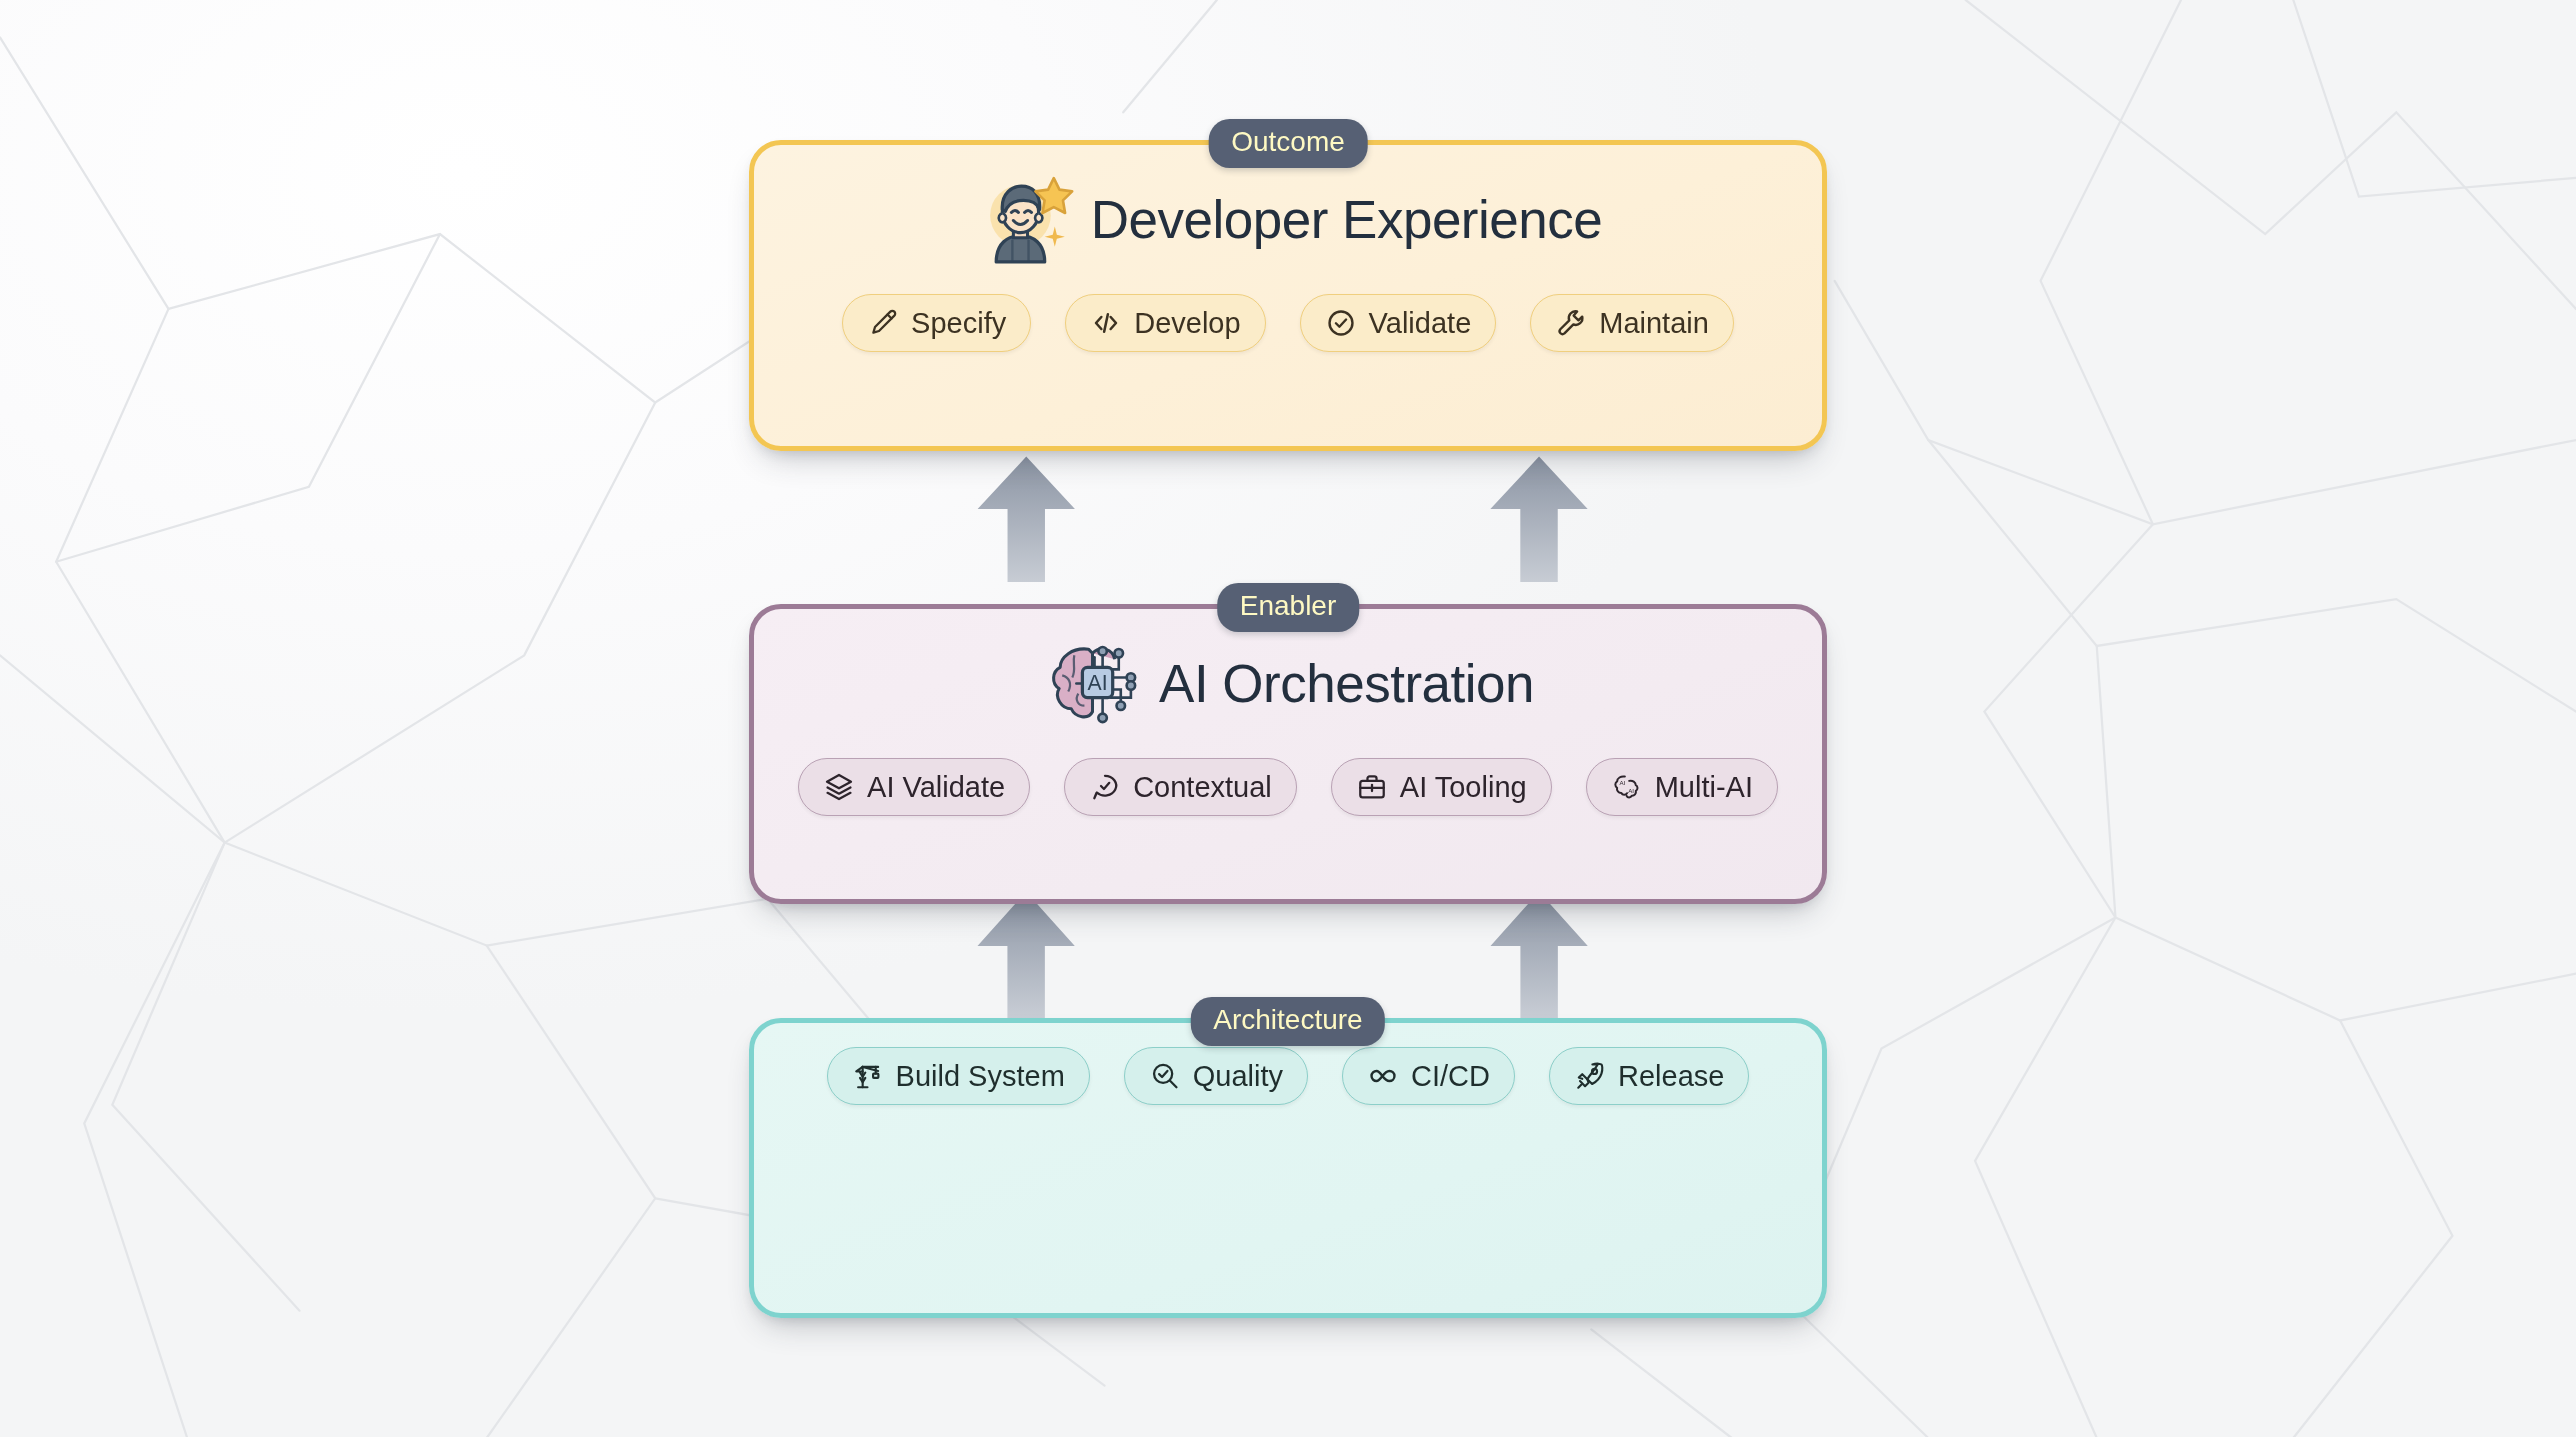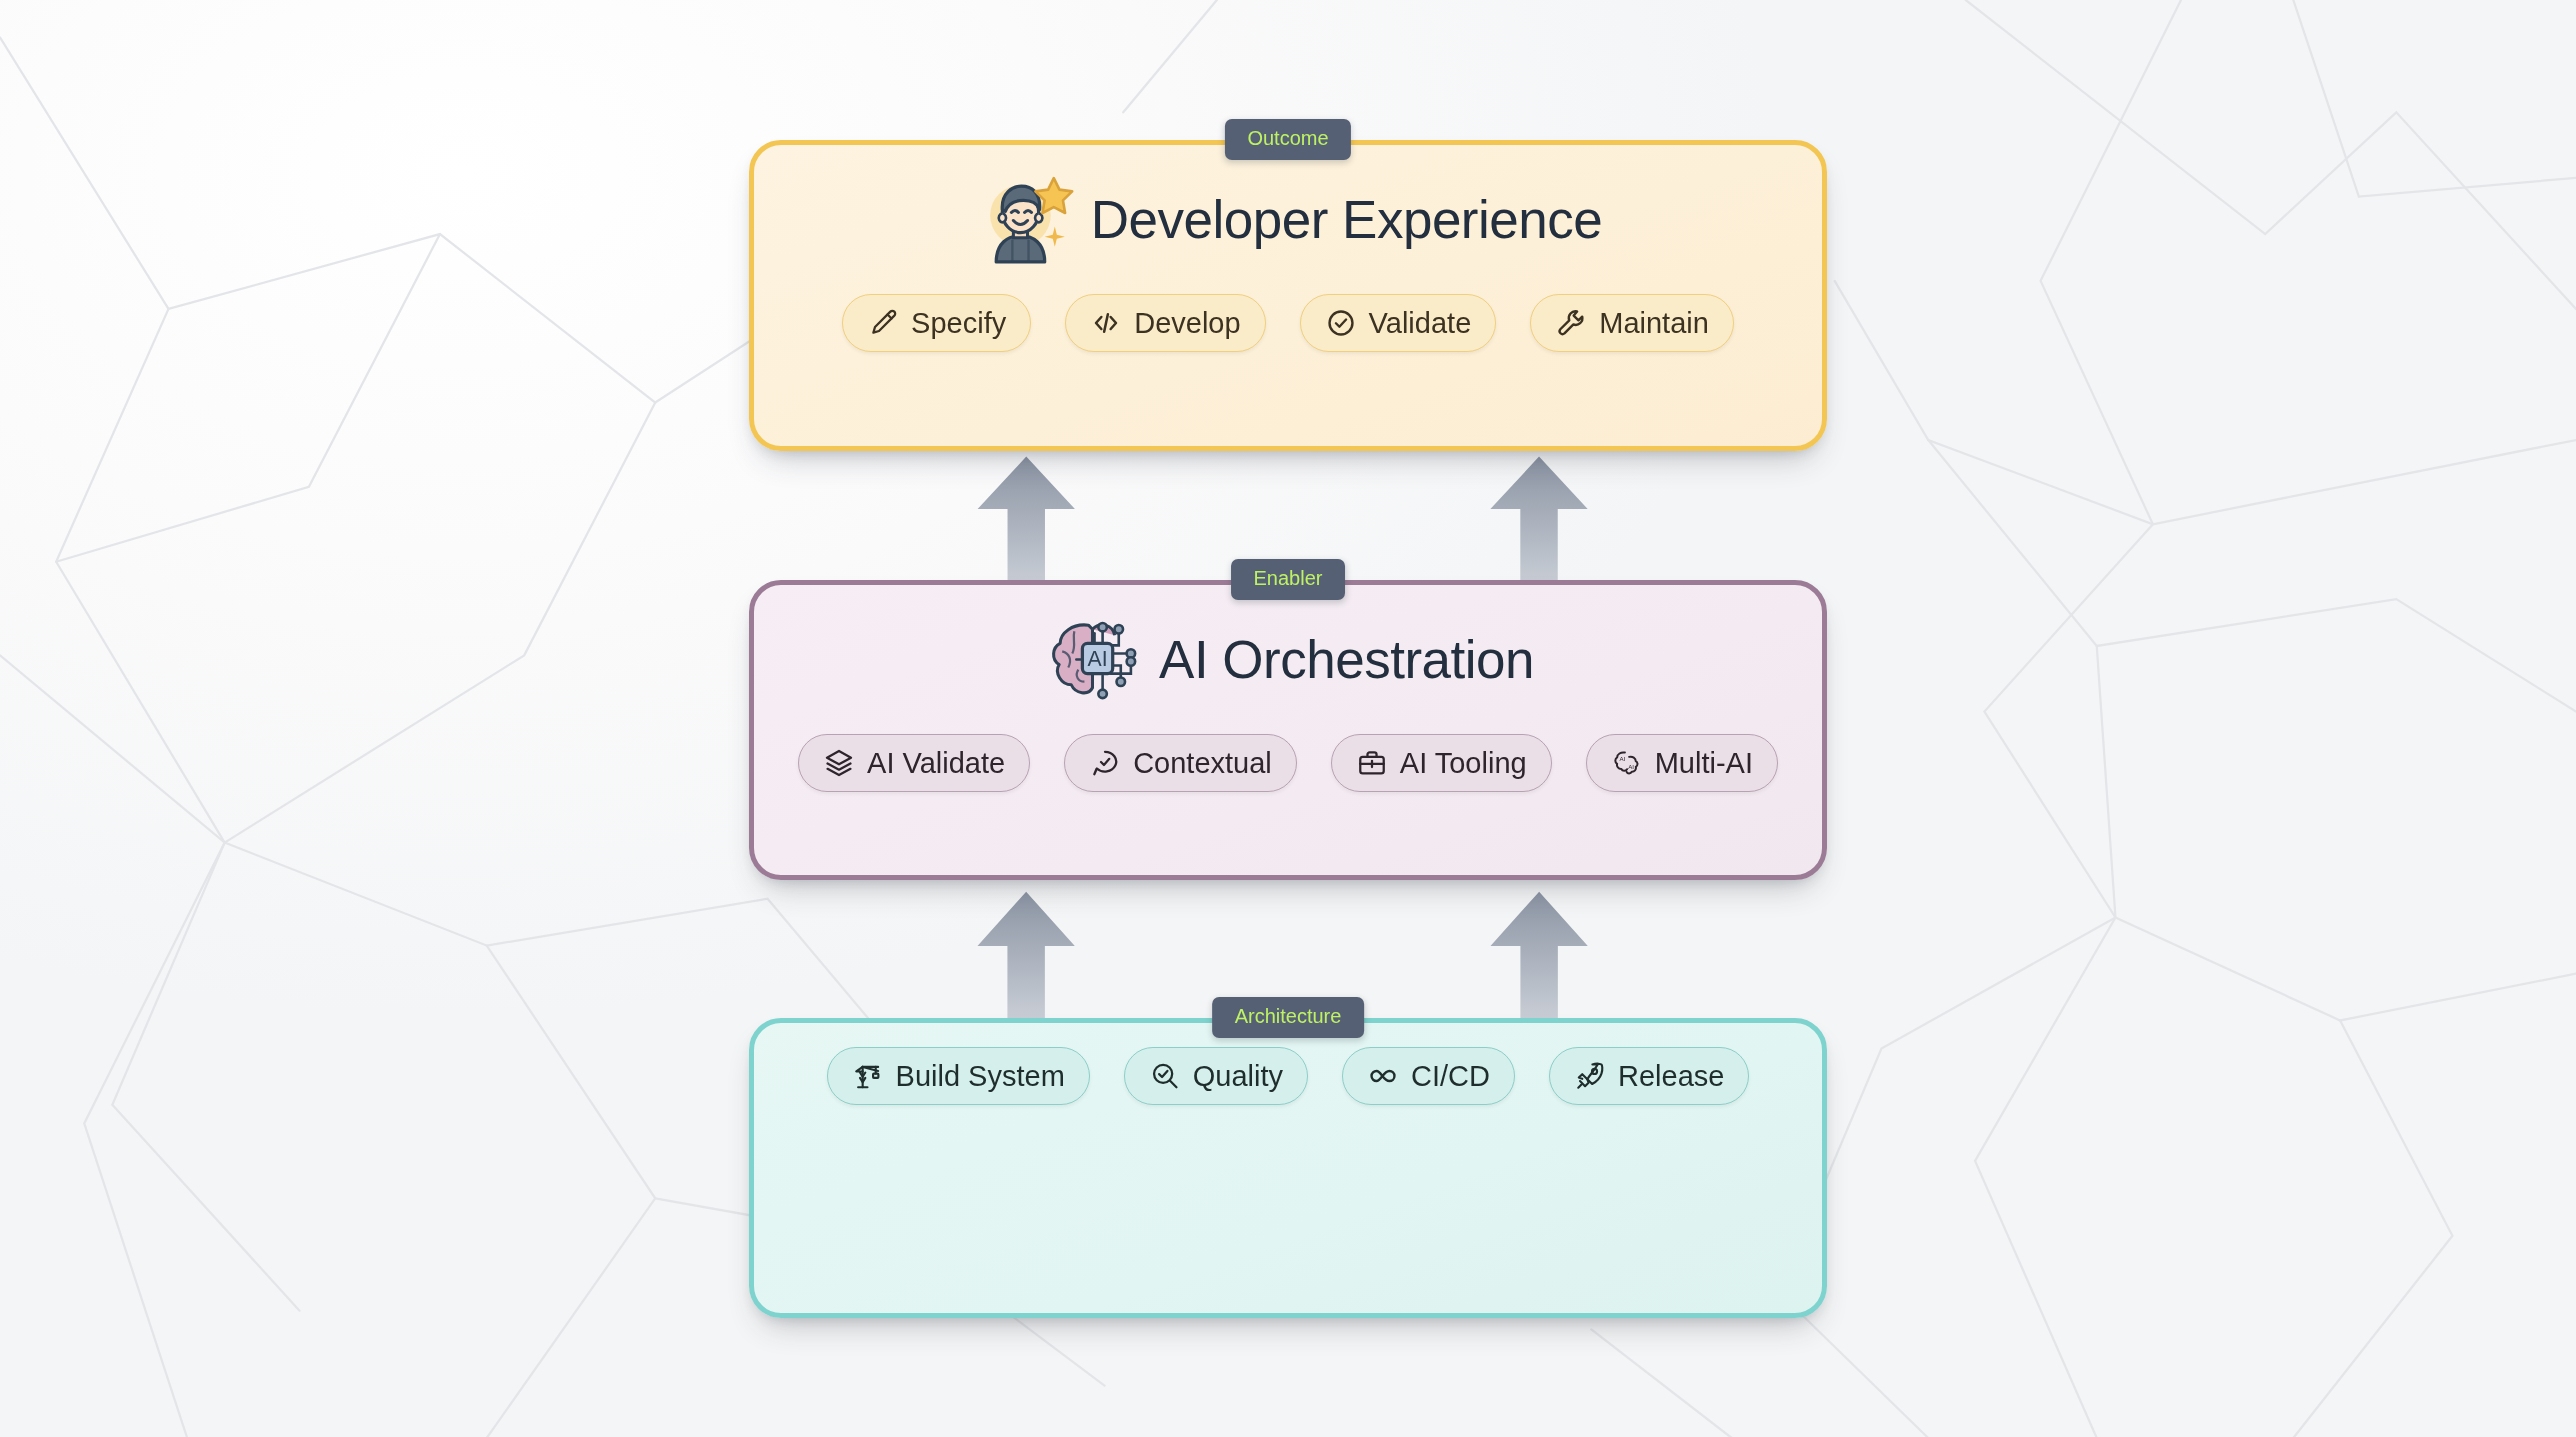--- a/index.html
+++ b/index.html
@@ -105,44 +105,45 @@
   }
   .chip svg { width: 32px; height: 32px; flex: 0 0 auto; display:block; }
 
   
   .badge {
     position: absolute;
     top: -26px;
     left: 50%;
     transform: translateX(-50%);
     background: #566074;
-    color: #bef264;
-    font-size: 20px;
+    color: #fef9c3;
+    font-size: 28px;
     padding: 9.4px 22.5px 11.2px 22.5px;
-    border-radius: 7px;
+    border-radius: 21px;
     line-height: 1;
     white-space: nowrap;
     box-shadow: 0 2.8px 6.6px rgba(40,48,60,0.22);
     z-index: 5;
   }
 
   
   .layer-outcome .card {
     background: linear-gradient(160deg, #fdf3e0 0%, #fdf0d8 55%, #fcedd2 100%);
     border-color: #f3c653;
   }
   .layer-outcome .chip {
     background: #fbecc9;
     border-color: #f0cf7e;
     color: #3c3222;
   }
 
   .layer-enabler .card {
     background: linear-gradient(160deg, #f6eef4 0%, #f3ebf1 60%, #f1e8ef 100%);
     border-color: #9c7b96;
+    margin-top: 24px;
   }
   .layer-enabler .chip {
     background: #ebdfe7;
     border-color: #b9a1b4;
     color: #2d242c;
   }
 
   .layer-architecture .card {
     background: linear-gradient(160deg, #e6f7f4 0%, #e1f5f2 60%, #ddf3f0 100%);
     border-color: #7ed3ce;

